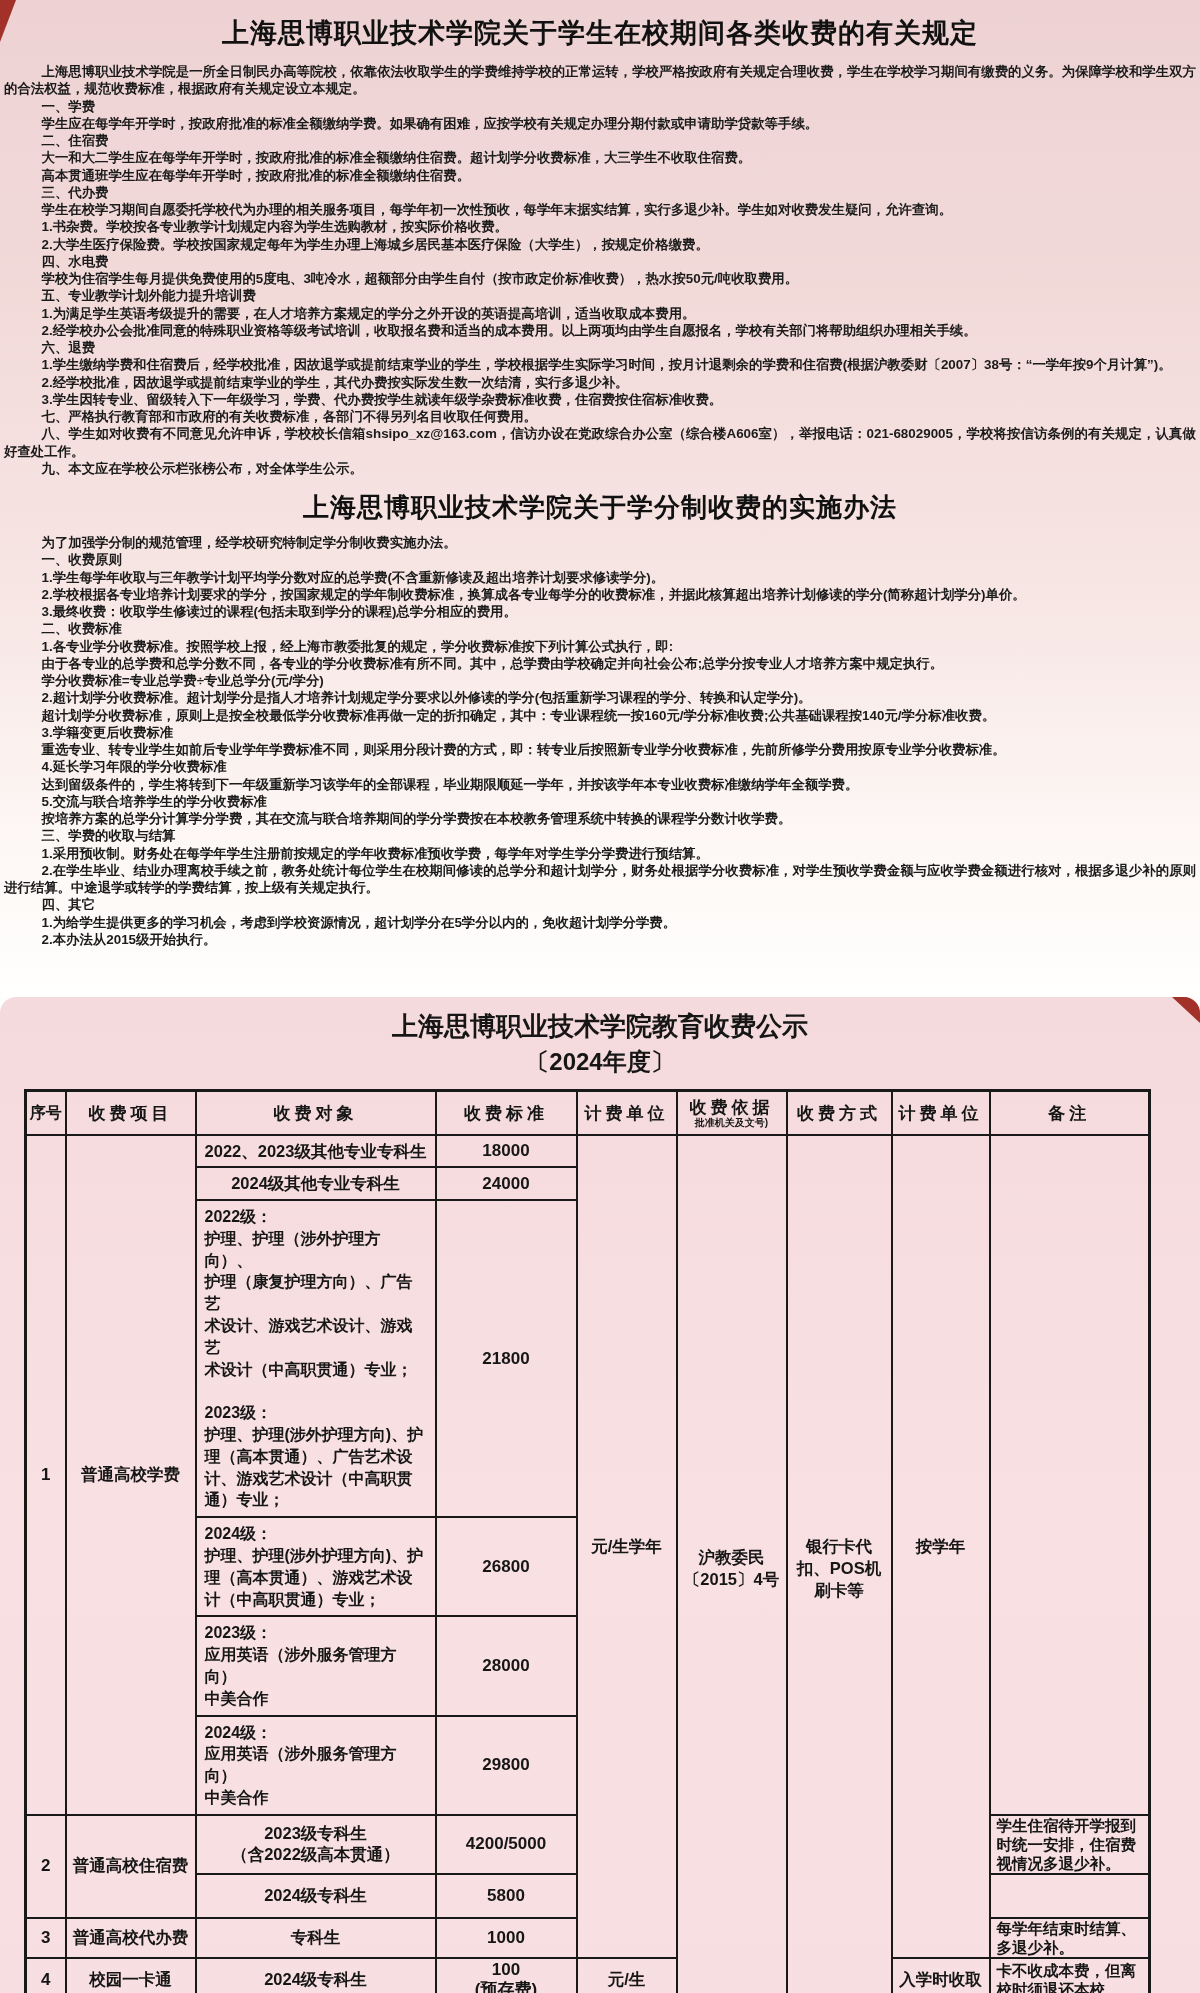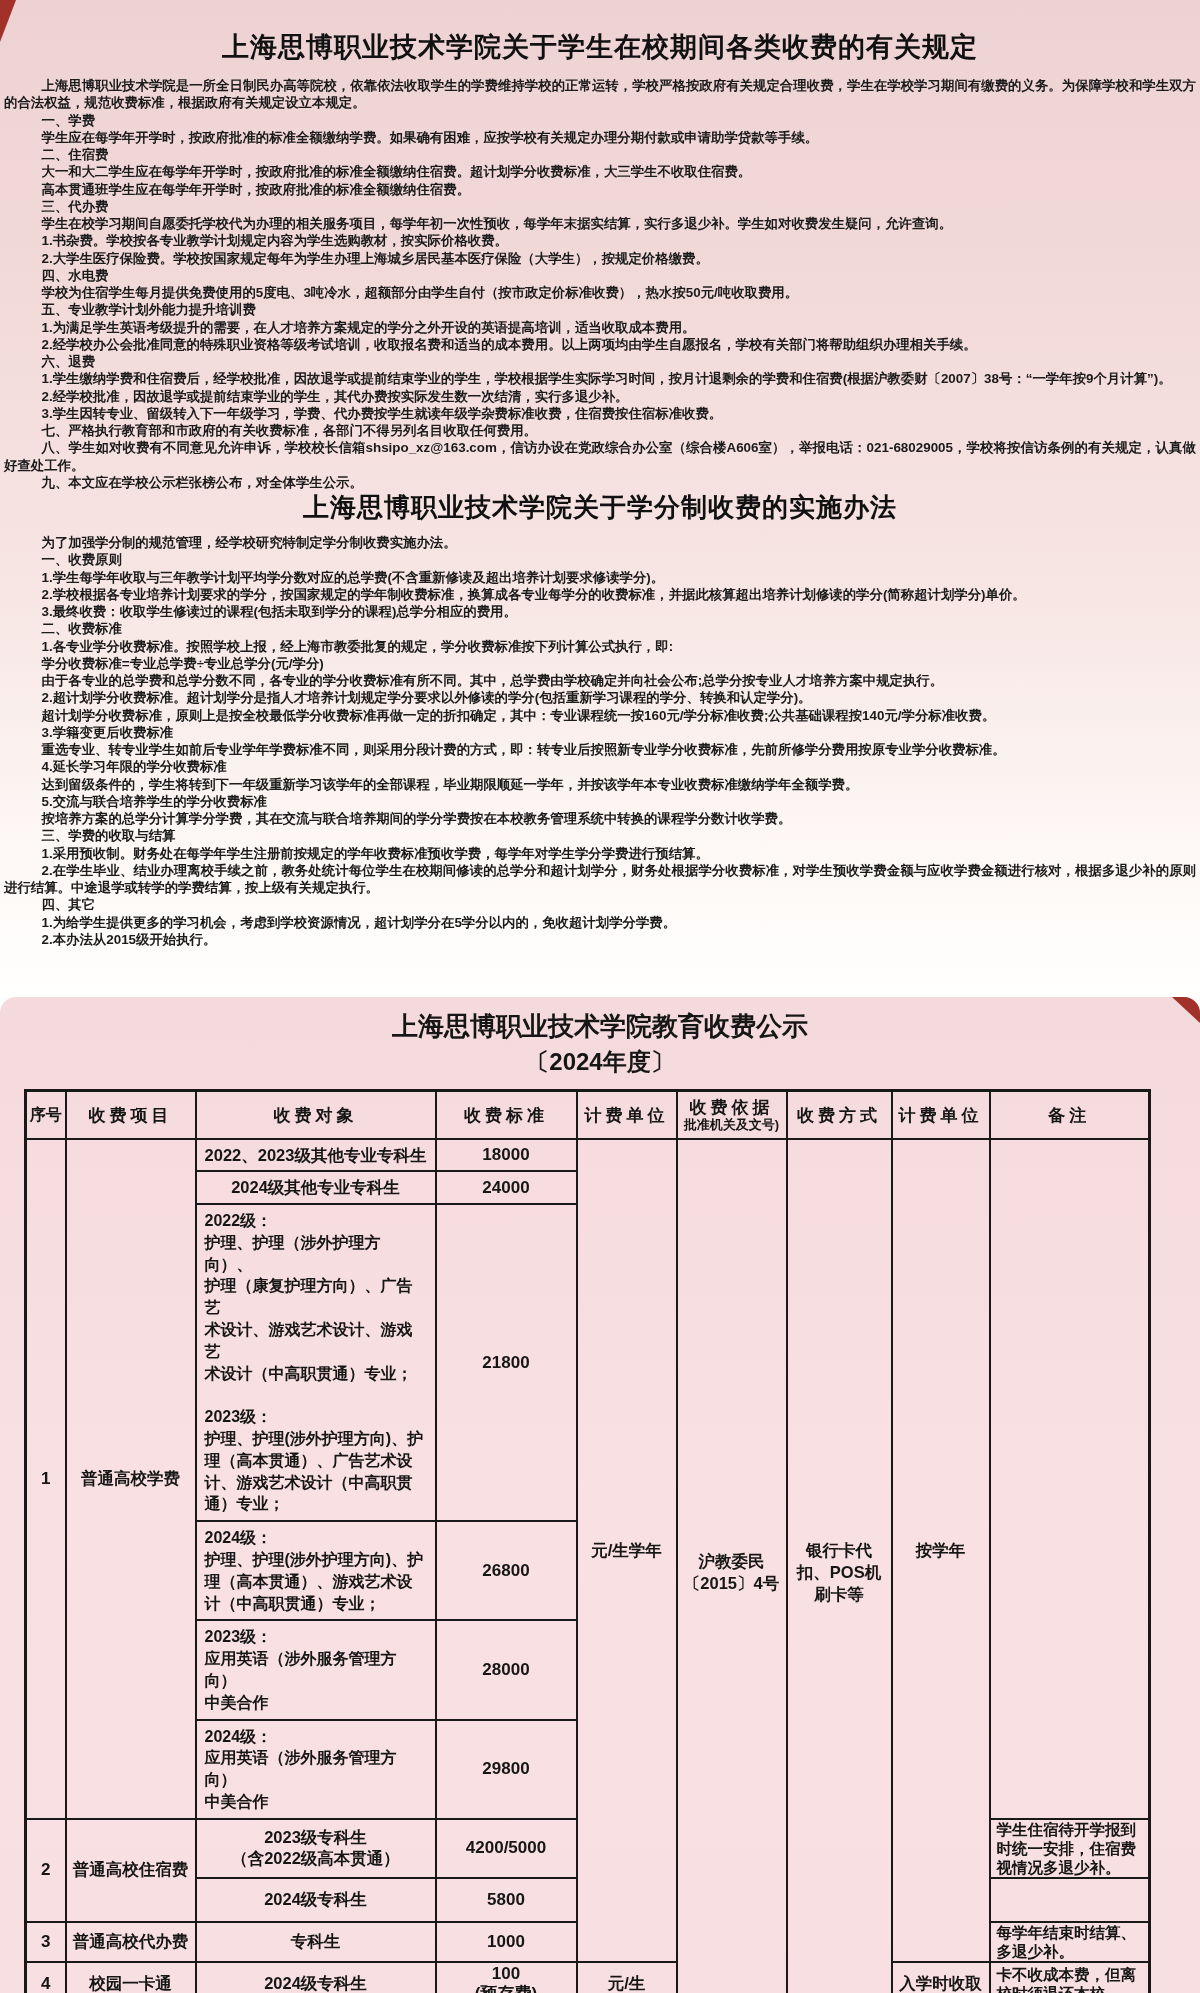--- a/index.html
+++ b/index.html
@@ -16,21 +16,21 @@
     position:absolute;left:0;top:0;width:0;height:0;z-index:6;
     border-left:16px solid #a23129;border-bottom:42px solid transparent;
   }
   .sec{position:absolute;left:0;width:1200px;overflow:hidden;}
   .sec1{top:0;height:497px;}
   .sec2{top:486px;height:500px;}
   .doc-title{
     margin:0;text-align:center;font-weight:900;color:#111;
     letter-spacing:1px;
   }
-  .sec1 .doc-title{padding-top:30px;font-size:27px;line-height:34px;}
+  .sec1 .doc-title{padding-top:16px;font-size:27px;line-height:34px;}
   .sec2 .doc-title{padding-top:5px;font-size:26px;line-height:33px;}
   .doc-body{margin-top:13px;padding:0 4px;}
   .sec2 .doc-body{margin-top:10px;}
   .doc-body p{
     margin:0;font-size:13.4px;line-height:17.25px;font-weight:600;
     text-align:justify;color:#1b1b1b;
   }
   .doc-body p.p{text-indent:2.8em;}
   .doc-body p.h{text-indent:2.8em;font-weight:900;}
 
@@ -47,21 +47,21 @@
   .panel-title{margin:13px 0 0;text-align:center;font-size:26px;line-height:32px;font-weight:900;}
   .panel-subtitle{margin-top:5px;text-align:center;font-size:24px;line-height:30px;font-weight:900;}
 
   table.fees{
     margin:12px 52px 0 24px;width:1124px;border-collapse:collapse;table-layout:fixed;
     border:3px solid #191919;
   }
   .fees th,.fees td{border:2px solid #191919;padding:1px 3px;vertical-align:middle;}
   .fees th{font-size:17px;font-weight:900;letter-spacing:4px;padding:4px 1px;}
   .fees th.th-no{letter-spacing:0;font-size:16px;}
-  .fees th .sub{display:block;font-size:13px;letter-spacing:0;font-weight:800;margin-top:-3px;}
+  .fees th .sub{display:block;font-size:10px;letter-spacing:0;font-weight:800;margin-top:-3px;}
   .fees td{font-size:16.5px;font-weight:700;text-align:center;}
   .fees td.left{text-align:left;font-size:16px;line-height:21.8px;white-space:pre-line;padding:5px 8px;font-weight:600;}
   .fees td.ctr{white-space:pre-line;line-height:21px;}
   .fees td.fee{font-size:17px;white-space:pre-line;line-height:20px;}
   .fees td.num{font-size:17px;}
   .fees td.merge{white-space:pre-line;line-height:22px;}
   .fees td.remark{font-size:15.5px;line-height:19px;text-align:left;padding:0 6px;font-weight:600;}
 </style>
 </head>
 <body>
@@ -100,22 +100,22 @@
 <section class="sec sec2">
   <h1 class="doc-title">上海思博职业技术学院关于学分制收费的实施办法</h1>
   <div class="doc-body">
       <p class="p">为了加强学分制的规范管理，经学校研究特制定学分制收费实施办法。</p>
       <p class="h">一、收费原则</p>
       <p class="p">1.学生每学年收取与三年教学计划平均学分数对应的总学费(不含重新修读及超出培养计划要求修读学分)。</p>
       <p class="p">2.学校根据各专业培养计划要求的学分，按国家规定的学年制收费标准，换算成各专业每学分的收费标准，并据此核算超出培养计划修读的学分(简称超计划学分)单价。</p>
       <p class="p">3.最终收费：收取学生修读过的课程(包括未取到学分的课程)总学分相应的费用。</p>
       <p class="h">二、收费标准</p>
       <p class="p">1.各专业学分收费标准。按照学校上报，经上海市教委批复的规定，学分收费标准按下列计算公式执行，即:</p>
+      <p class="p">由于各专业的总学费和总学分数不同，各专业的学分收费标准有所不同。其中，总学费由学校确定并向社会公布;总学分按专业人才培养方案中规定执行。</p>
       <p class="p">学分收费标准=专业总学费÷专业总学分(元/学分)</p>
-      <p class="p">由于各专业的总学费和总学分数不同，各专业的学分收费标准有所不同。其中，总学费由学校确定并向社会公布;总学分按专业人才培养方案中规定执行。</p>
       <p class="p">2.超计划学分收费标准。超计划学分是指人才培养计划规定学分要求以外修读的学分(包括重新学习课程的学分、转换和认定学分)。</p>
       <p class="p">超计划学分收费标准，原则上是按全校最低学分收费标准再做一定的折扣确定，其中：专业课程统一按160元/学分标准收费;公共基础课程按140元/学分标准收费。</p>
       <p class="p">3.学籍变更后收费标准</p>
       <p class="p">重选专业、转专业学生如前后专业学年学费标准不同，则采用分段计费的方式，即：转专业后按照新专业学分收费标准，先前所修学分费用按原专业学分收费标准。</p>
       <p class="p">4.延长学习年限的学分收费标准</p>
       <p class="p">达到留级条件的，学生将转到下一年级重新学习该学年的全部课程，毕业期限顺延一学年，并按该学年本专业收费标准缴纳学年全额学费。</p>
       <p class="p">5.交流与联合培养学生的学分收费标准</p>
       <p class="p">按培养方案的总学分计算学分学费，其在交流与联合培养期间的学分学费按在本校教务管理系统中转换的课程学分数计收学费。</p>
       <p class="h">三、学费的收取与结算</p>
       <p class="p">1.采用预收制。财务处在每学年学生注册前按规定的学年收费标准预收学费，每学年对学生学分学费进行预结算。</p>

